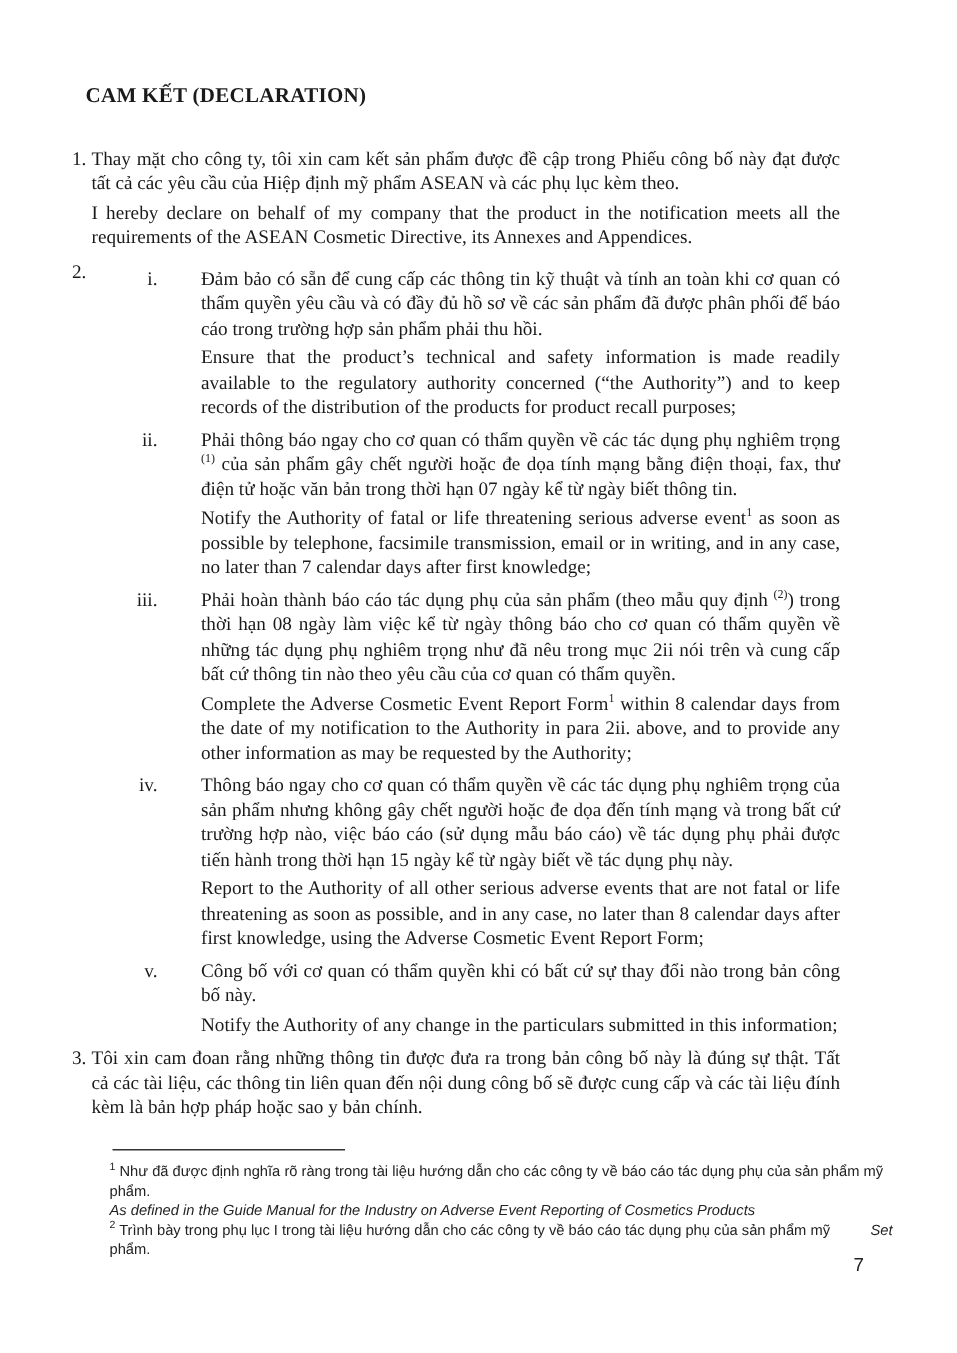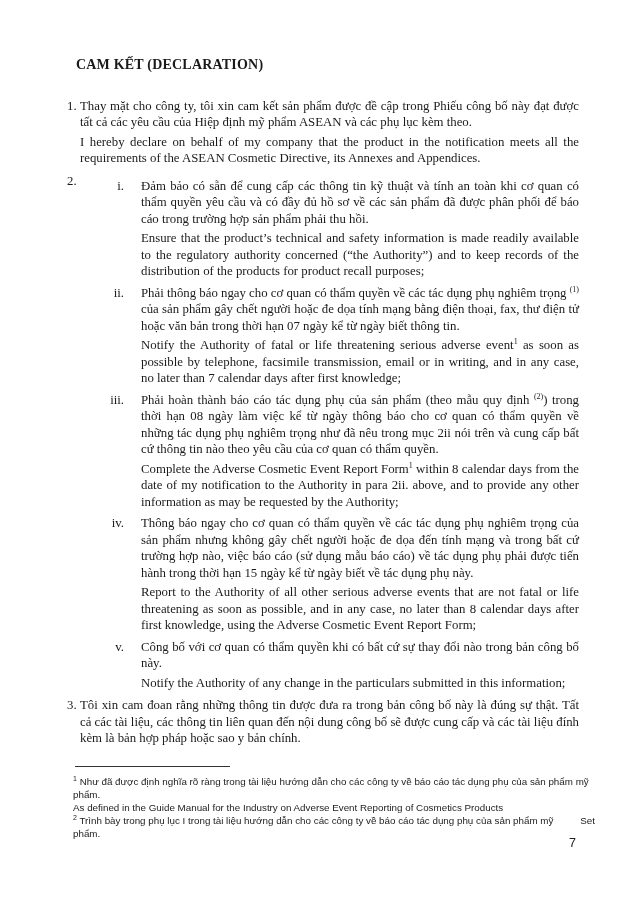--- a/index.html
+++ b/index.html
@@ -8,61 +8,61 @@
     width: 638px;
     height: 902px;
     background: #ffffff;
     font-family: "Liberation Serif", serif;
     color: #1a1a1a;
     overflow: hidden;
     margin: 0 auto;
   }
   .content {
     position: absolute;
-    left: 67px;
+    left: 48px;
     top: 57px;
     width: 512px;
   }
   .title {
     font-size: 14px;
     font-weight: bold;
     margin: 0 0 24px 9px;
     letter-spacing: 0.2px;
   }
   .body-text { font-size: 12.8px; line-height: 16.5px; }
   .item { display: flex; margin-top: 6px; }
   .item:first-of-type { margin-top: 0; }
   .item-num { width: 13px; flex: none; }
   .item-body { flex: 1; min-width: 0; }
   p { margin: 0; text-align: justify; }
   .en-para { margin-top: 3px; }
   .en-inline { font-style: italic; }
   .sub { display: flex; margin-top: 5px; margin-left: 29px; }
   .sub-num { width: 15px; flex: none; text-align: right; }
-  .sub-body { flex: 1; min-width: 0; margin-left: 17px; }
+  .sub-body { flex: 1; min-width: 0; margin-left: 29px; }
   sup.ref { font-size: 8px; vertical-align: super; line-height: 0; }
   .footnotes {
     position: absolute;
     left: 73px;
     top: 766px;
     width: 522px;
     font-family: "Liberation Sans", sans-serif;
     font-size: 9.8px;
     line-height: 13px;
     color: #222;
   }
   .fn-divider {
     width: 155px;
     border: none;
     border-top: 1.2px solid #333;
     margin: 0 0 8px 2px;
   }
   .fn-line { text-align: left; }
   .fn-row { display: flex; justify-content: space-between; }
-  .fn-en { }
+  .fn-en { font-style: italic; }
   .fn-sup { font-size: 7px; vertical-align: super; line-height: 0; }
   .page-number {
     position: absolute;
     right: 62px;
     top: 836px;
     font-size: 12.5px;
     font-family: "Liberation Sans", sans-serif;
     color: #222;
   }
 </style>

